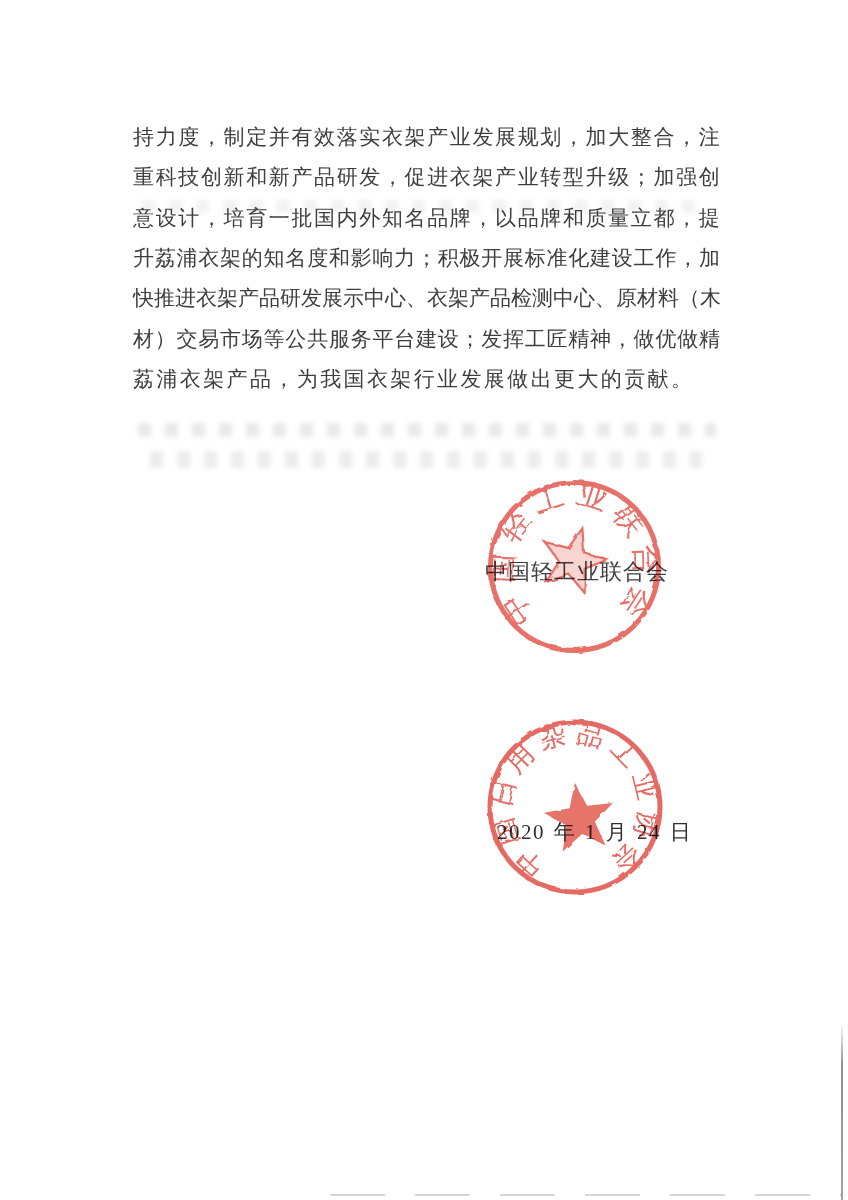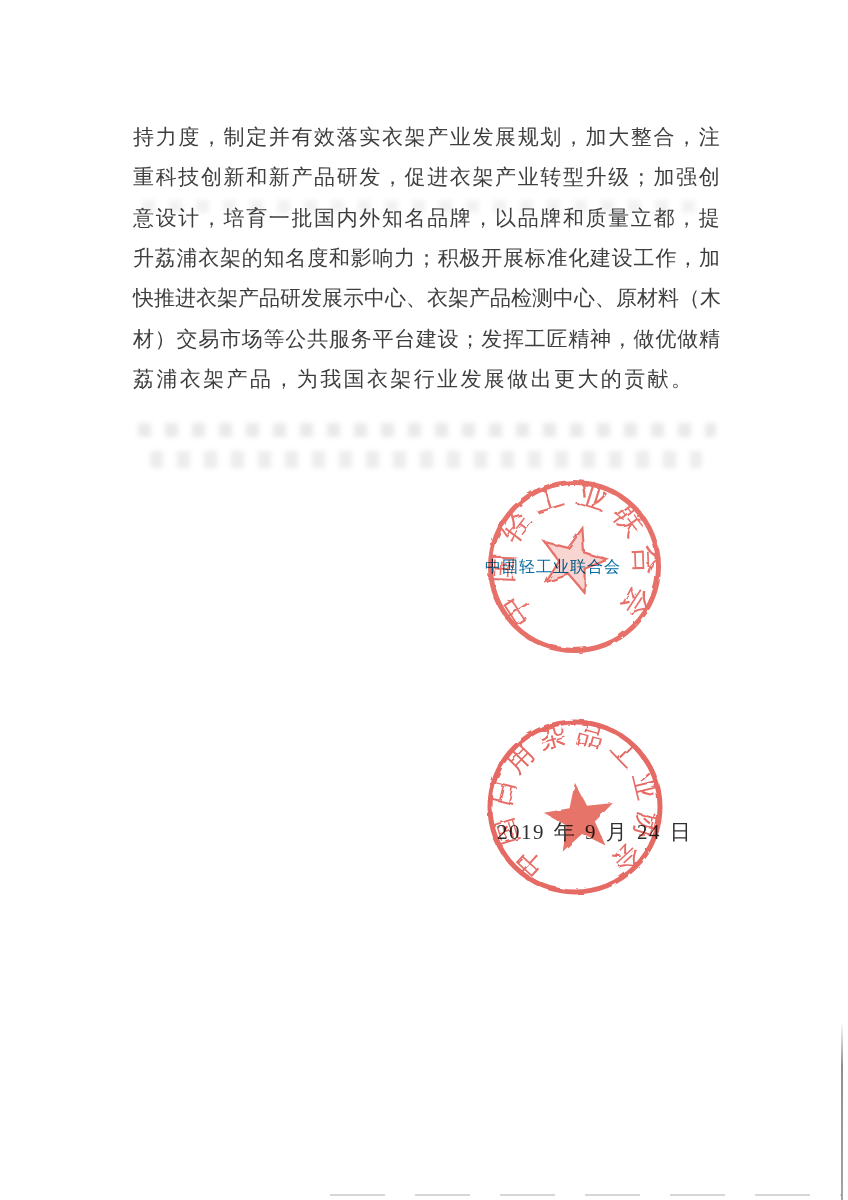--- a/index.html
+++ b/index.html
@@ -49,22 +49,22 @@
   .seal {
     position:absolute;
     mix-blend-mode:multiply;
   }
   .seal-1 { left:487px; top:479px; }
   .seal-2 { left:487px; top:719px; }
 
   
   .sig-org {
     position:absolute;
-    color:#0369a1;
-    font-size:16px;
+    color:#404040;
+    font-size:22px;
     letter-spacing:1px;
     white-space:nowrap;
   }
   .sig-org-1 { left:485px; top:557px; }
   .sig-org-2 { left:471px; top:773px; }
   .sig-date {
     position:absolute; left:497px; top:818px;
     color:#2f2f2f;
     font-size:21px;
     letter-spacing:1.5px;
@@ -291,21 +291,21 @@
         <span>献</span>
         <span>。</span>
       </div>
   </div>
 
   <div class="bleed b1"></div>
   <div class="bleed b2"></div>
   <div class="bleed b3"></div>
 
   <div class="sig-org sig-org-1">中国轻工业联合会</div>
-  <div class="sig-date">2019 年 9 月 24 日</div>
+  <div class="sig-date">2020 年 1 月 24 日</div>
 
   <svg class="seal seal-1" width="176" height="176" viewBox="0 0 176 176">
     <defs>
       <filter id="rough1" x="-10%" y="-10%" width="120%" height="120%">
         <feTurbulence type="fractalNoise" baseFrequency="0.08" numOctaves="2" result="n"></feTurbulence>
         <feDisplacementMap in="SourceGraphic" in2="n" scale="3.5"></feDisplacementMap>
       </filter>
       <path id="arc1" d="M 47.6 135 A 62 62 0 1 1 127.4 135" fill="none"></path>
     </defs>
     <g filter="url(#rough1)" opacity="0.82">

